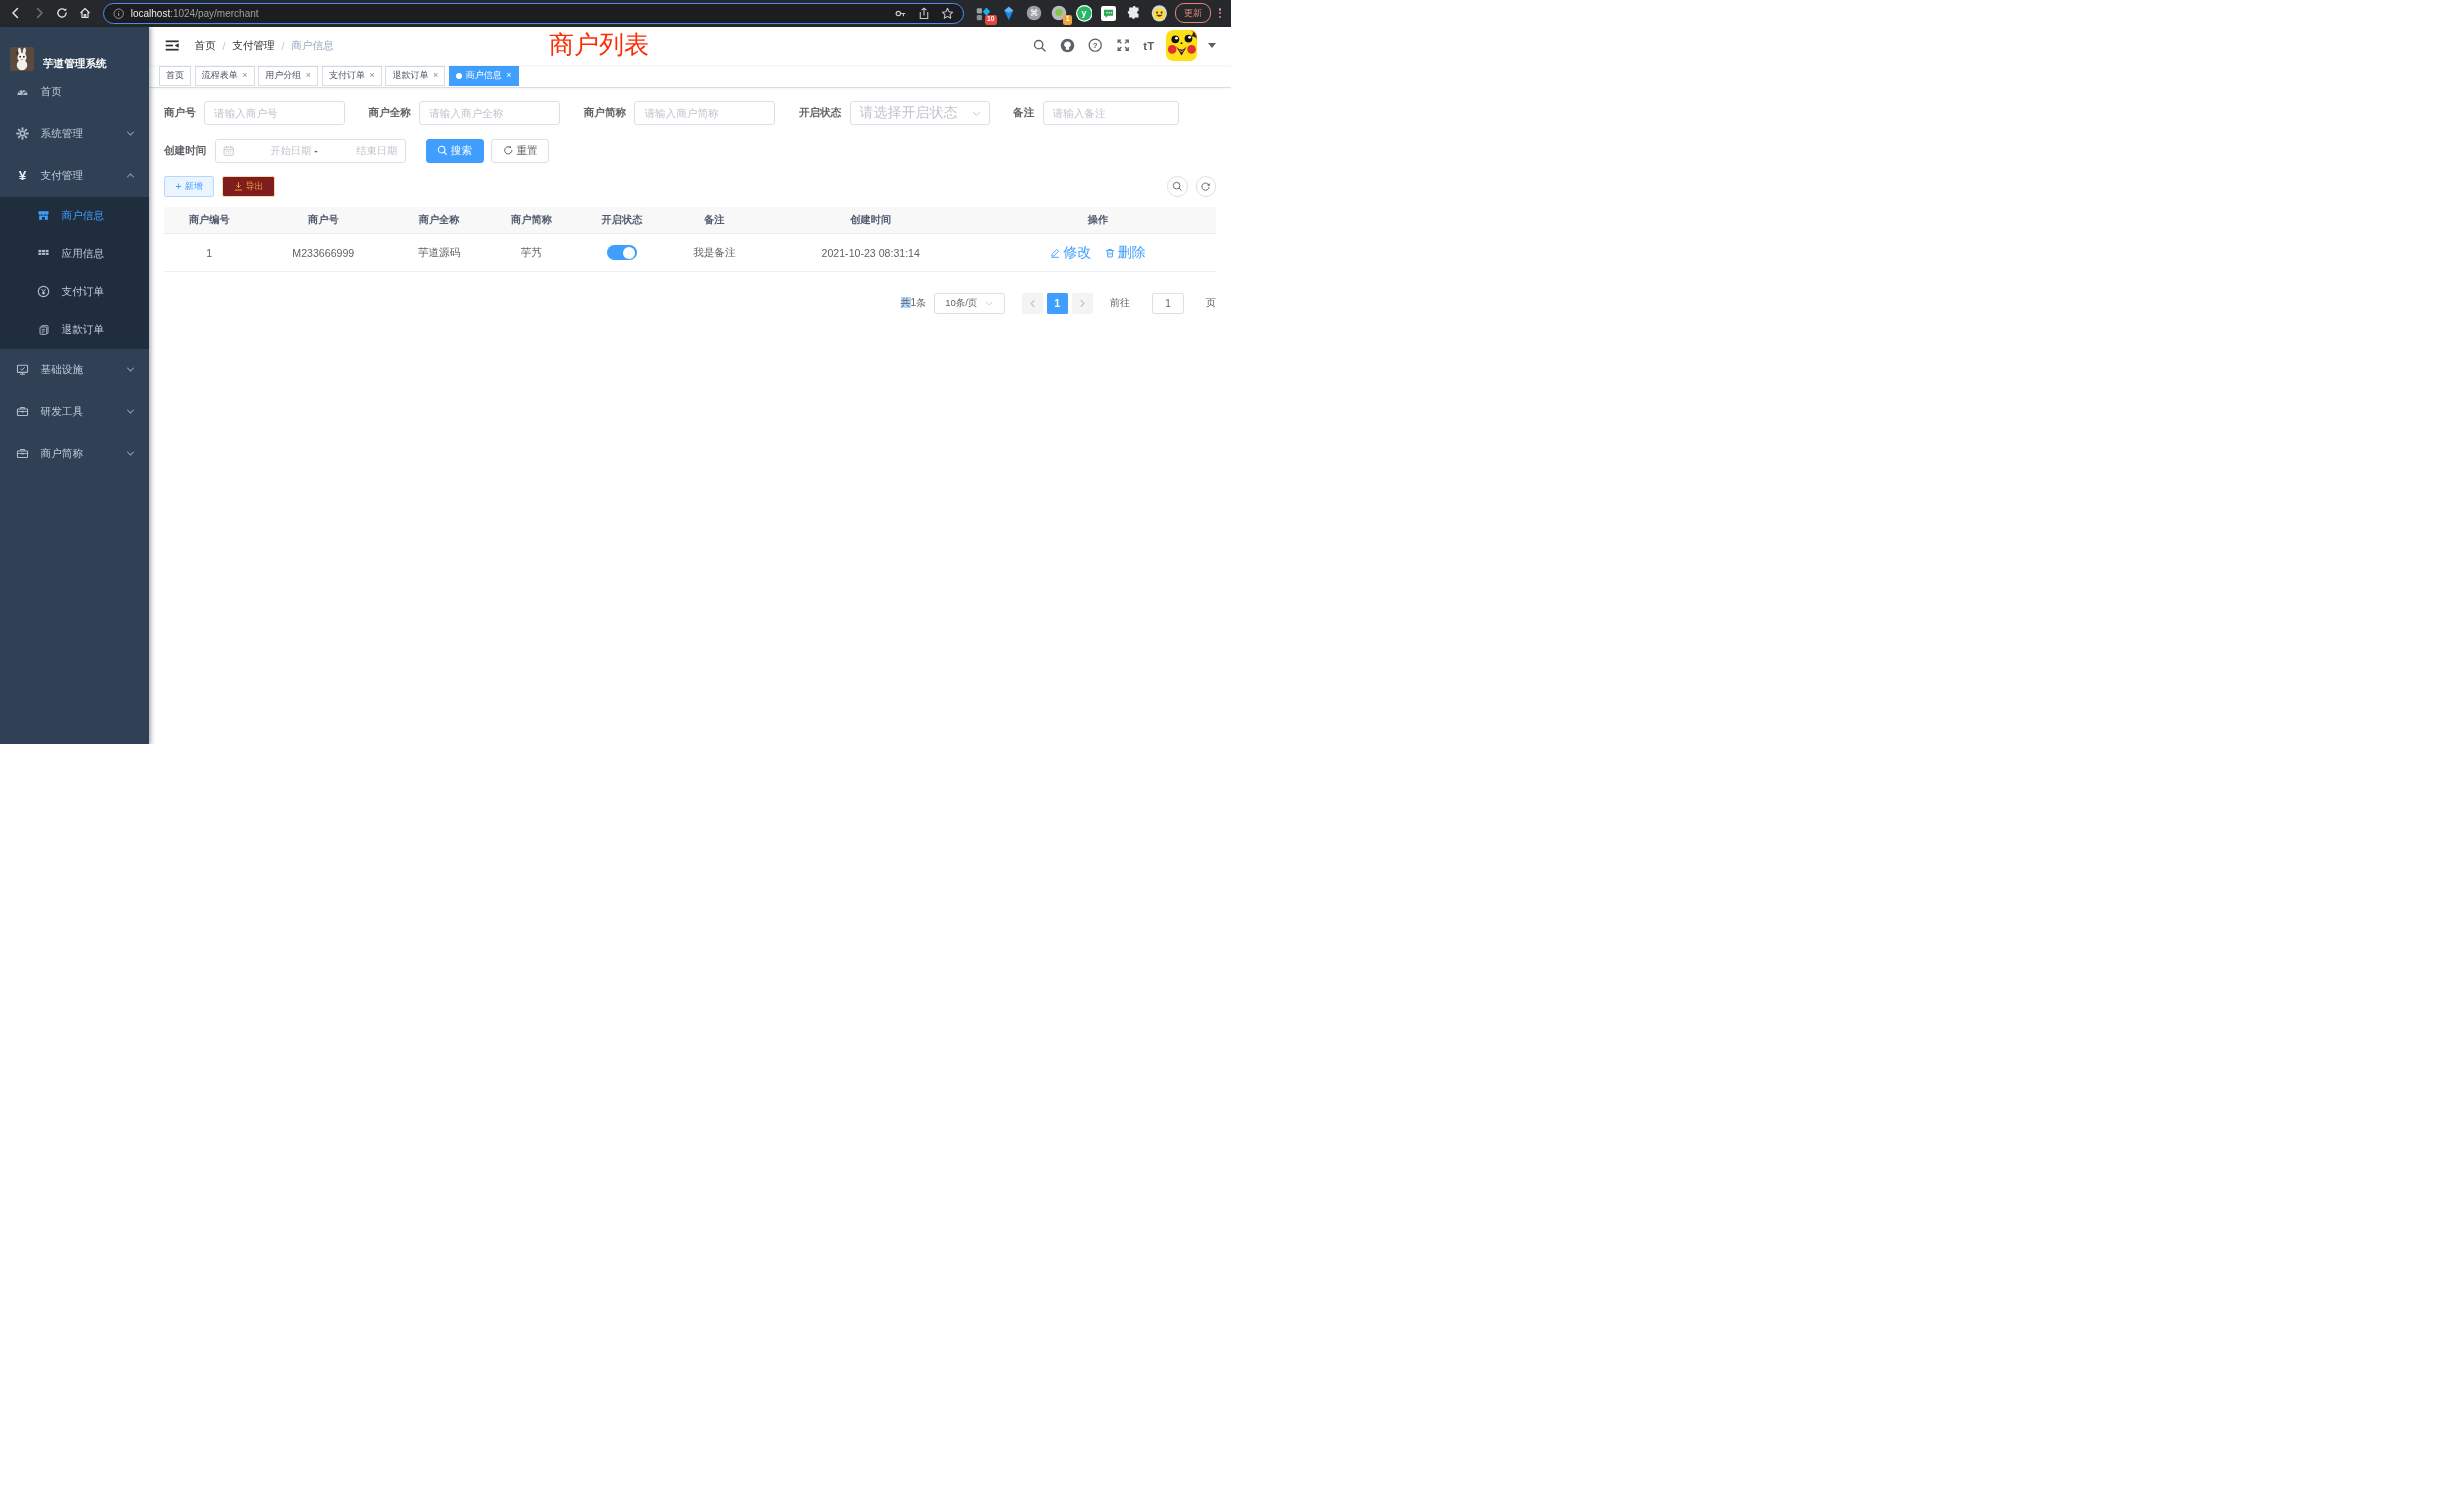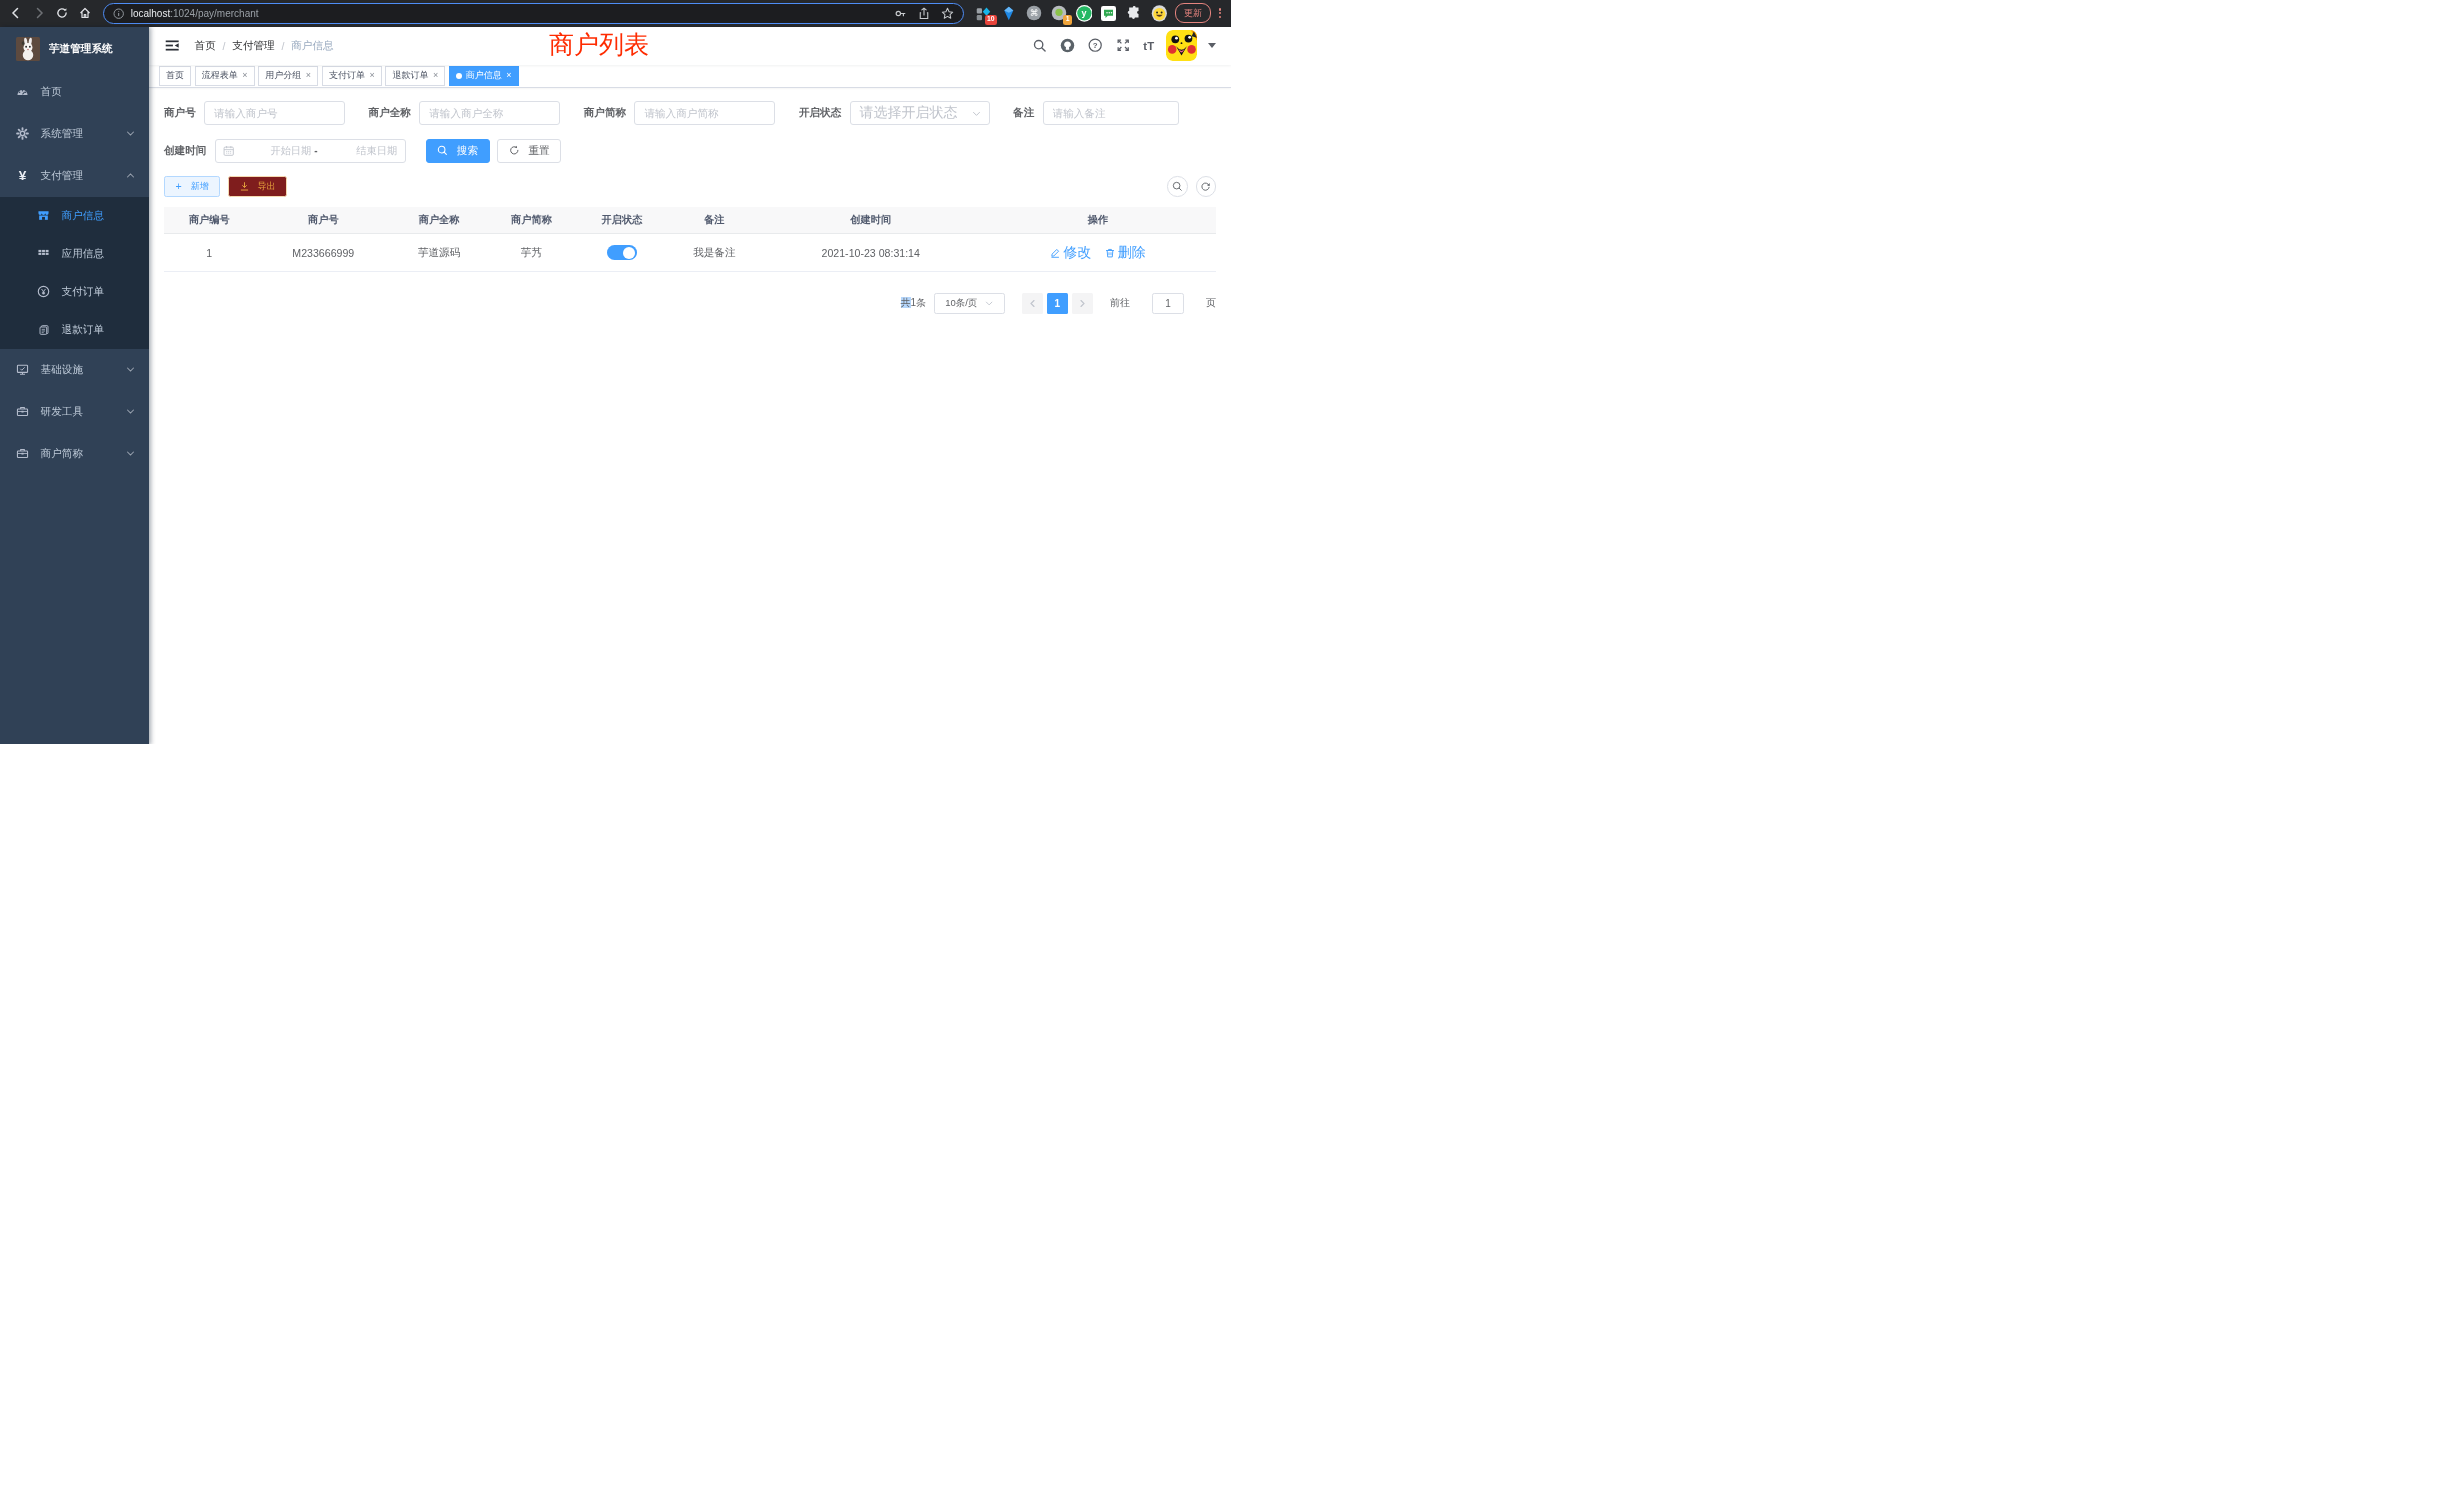--- a/index.html
+++ b/index.html
@@ -23,21 +23,21 @@
   .ext { position: relative; width: 16.7px; height: 16.7px; display: flex; align-items: center; justify-content: center; cursor: pointer; }
   .ext .badge { position: absolute; right: -4.5px; bottom: -3px; background: #e8453c; color: #fff; font-size: 6.8px; line-height: 1; padding: 1.5px 2.3px; border-radius: 2.3px; font-weight: 700; }
   .ext .badge.orange { background: #f0a43a; }
   .update-chip { border: 0.8px solid #e5847e; color: #e5847e; font-size: 9px; border-radius: 9px; padding: 2.3px 8.3px; margin-left: 7.6px; white-space: nowrap; cursor: pointer; }
   .kebab { width: 10.6px; height: 16.7px; display: flex; flex-direction: column; align-items: center; justify-content: center; gap: 1.5px; margin-left: 3px; cursor: pointer; }
   .kebab i { width: 2.3px; height: 2.3px; border-radius: 50%; background: #e5847e; }
 
   
   .app { display: flex; height: 718px; position: relative; }
   .sidebar { width: 149px; flex: 0 0 auto; background: #304156; box-shadow: 1.5px 0 4.5px rgba(0,21,41,.35); z-index: 5; }
-  .logo-row { height: 44px; display: flex; align-items: center; padding-left: 16px; gap: 9px; cursor: pointer; }
+  .logo-row { height: 44px; display: flex; align-items: flex-end; padding-left: 10px; gap: 9px; cursor: pointer; }
   .logo-title { color: #fff; font-size: 10.6px; font-weight: 700; white-space: nowrap; }
   .menu-item { height: 42px; display: flex; align-items: center; padding: 0 13.6px 0 15px; color: #bfcbd9; font-size: 10.6px; cursor: pointer; }
   .menu-item .mi-icon { width: 15px; display: flex; justify-content: center; margin-right: 10.6px; color: #b4bccc; flex: 0 0 auto; font-size: 12px; }
   .menu-item .chev { margin-left: auto; color: #9aa3b0; }
   .submenu { background: #1f2d3d; }
   .submenu .menu-item { height: 38px; padding-left: 36px; }
   .submenu .menu-item.active { color: #409eff; }
   .submenu .menu-item.active .mi-icon { color: #409eff; }
 
   .main { flex: 1 1 auto; display: flex; flex-direction: column; background: #fff; position: relative; min-width: 0; }
@@ -69,21 +69,21 @@
   .f-item { display: flex; align-items: center; margin-right: 23.5px; }
   .f-label { font-size: 10.6px; font-weight: 700; color: #606266; margin-right: 8.3px; white-space: nowrap; }
   .el-input { height: 24px; border: 0.8px solid #dcdfe6; border-radius: 3px; padding: 0 9px; font-size: 10.6px; color: #606266; outline: none; font-family: inherit; background: #fff; }
   .el-input::placeholder { color: #c0c4cc; }
   .w170 { width: 141px; } .w180 { width: 136px; }
   .el-select { width: 140px; height: 24px; border: 0.8px solid #dcdfe6; border-radius: 3px; display: flex; align-items: center; padding: 0 7.6px 0 9px; cursor: pointer; background: #fff; }
   .el-select .ph { font-size: 14px; color: #c0c4cc; flex: 1; }
   .date-range { width: 191px; height: 24px; border: 0.8px solid #dcdfe6; border-radius: 3px; display: flex; align-items: center; padding: 0 7.6px; gap: 0; background: #fff; cursor: pointer; }
   .date-range .ph { font-size: 10.2px; color: #c0c4cc; flex: 1; text-align: right; }
   .date-range .sep { font-size: 10px; color: #606266; padding: 0 3px; font-weight:700; }
-  .btn { height: 24px; border-radius: 3px; border: 0.8px solid #dcdfe6; background: #fff; color: #606266; font-size: 10.6px; display: inline-flex; align-items: center; gap: 9px; padding: 0 10.6px; cursor: pointer; font-family: inherit; justify-content: flex-end; }
+  .btn { height: 24px; border-radius: 3px; border: 0.8px solid #dcdfe6; background: #fff; color: #606266; font-size: 10.6px; display: inline-flex; align-items: center; gap: 3px; padding: 0 10.6px; cursor: pointer; font-family: inherit; justify-content: flex-end; }
   .btn.primary { background: #409eff; border-color: #409eff; color: #fff; }
   .btn.mini { height: 21px; font-size: 9px; border-radius: 2.3px; padding: 0 10.6px; }
   .btn.plain-blue { background: #ecf5ff; border-color: #b3d8ff; color: #409eff; }
   .btn.plain-warn { background: #7f1d1d; border-color: #f5dab1; color: #e6a23c; }
   .btn .plus-glyph { font-size: 10.6px; line-height: 1; }
   .ml10 { margin-left: 7.6px; }
   .toolbar { display: flex; align-items: center; margin: 3px 0 10px; }
   .toolbar .spacer { flex: 1; }
   .icon-circle { width: 20.5px; height: 20.5px; border: 0.8px solid #dcdfe6; border-radius: 50%; background: #fff; display: flex; align-items: center; justify-content: center; color: #666; margin-left: 7.6px; cursor: pointer; }
 

